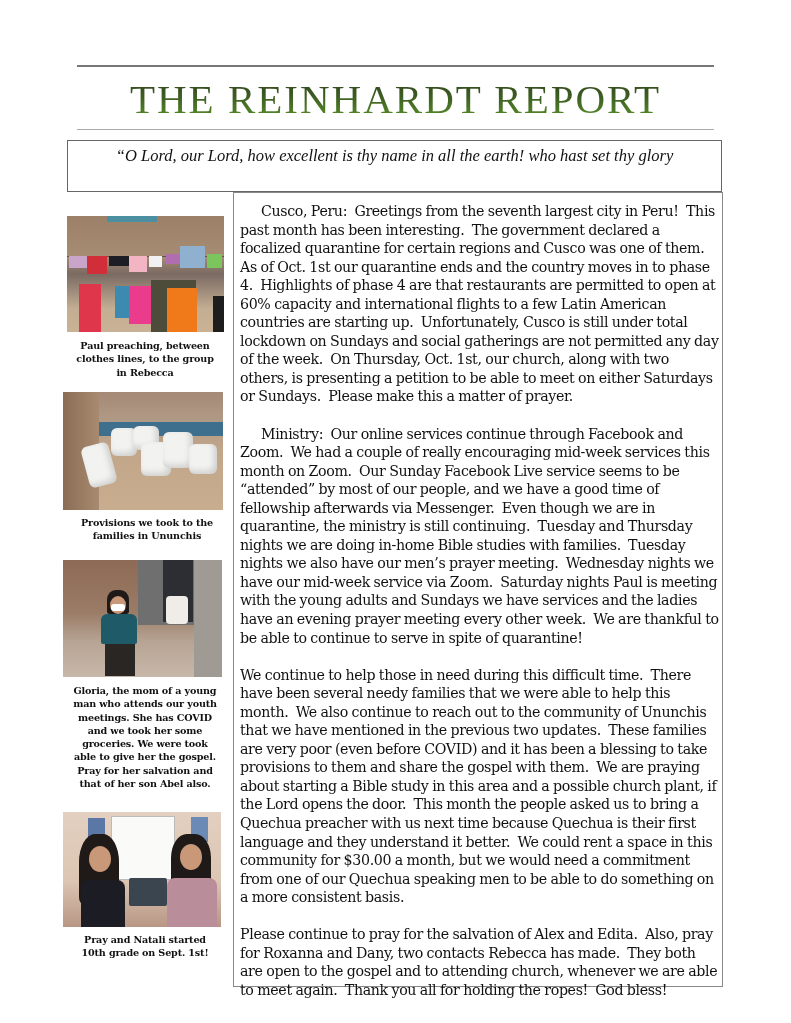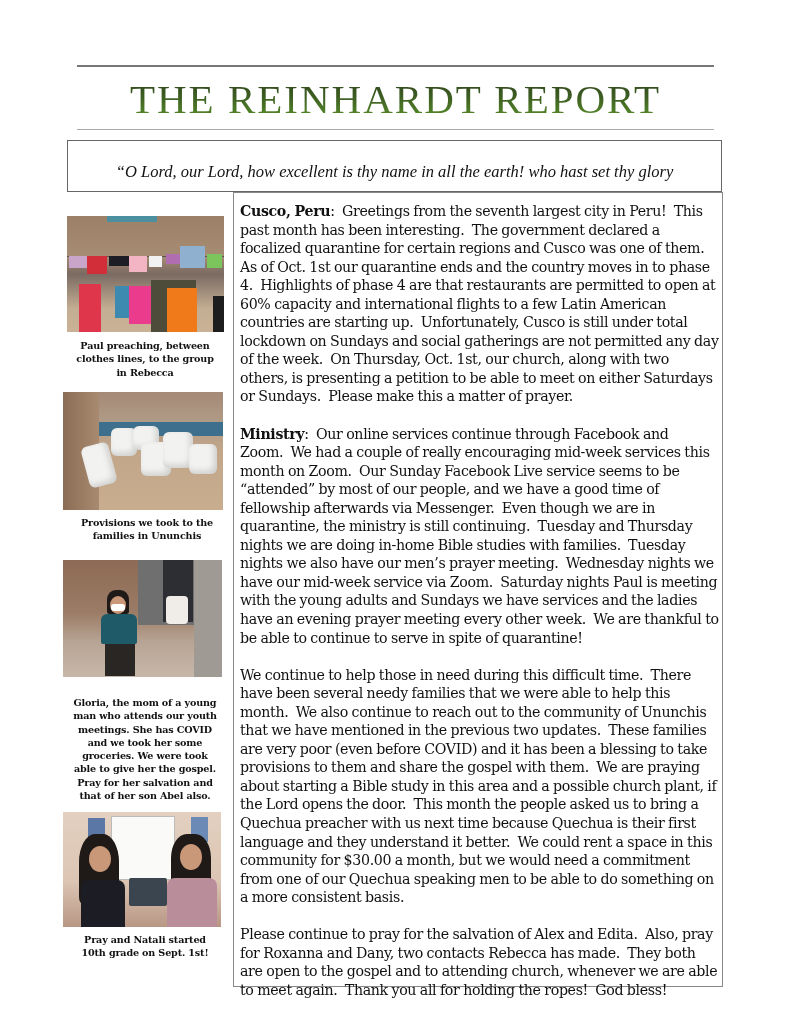--- a/index.html
+++ b/index.html
@@ -14,31 +14,31 @@
       text-align: center; font-family: "Liberation Serif", serif; font-size: 41px;
       letter-spacing: 2px; line-height: 50px; color: #3f6a1c;
       background: linear-gradient(to bottom, #2b3d1a 0%, #3d5d22 45%, #5d9a2a 100%);
       -webkit-background-clip: text; background-clip: text; -webkit-text-fill-color: transparent;
     }
 
     .quote-box {
       position: absolute; left: 67px; top: 140px; width: 655px; height: 52px;
       border: 1px solid #666; box-sizing: border-box; text-align: center;
       font-family: "Liberation Serif", serif; font-style: italic; font-size: 16.5px; line-height: 23px;
-      padding-top: 19px;
+      padding-top: 3px;
     }
 
     .main-box {
       position: absolute; left: 233px; top: 192px; width: 490px; height: 795px;
       border: 1px solid #888; box-sizing: border-box; padding: 9px 6px 0 6px;
       font-family: "DejaVu Serif", serif; font-size: 14.2px; line-height: 18.55px; letter-spacing: -0.35px;
       word-spacing: -0.5px;
     }
     .main-box p { margin: 0 0 18.5px 0; }
-    .main-box b { font-weight: bold; }
+    .main-box b { font-weight: normal; margin-left: 21px; }
 
     .photo { position: absolute; overflow: hidden; }
     .caption {
       position: absolute; width: 166px; text-align: center; font-family: "DejaVu Serif", serif;
       font-weight: bold; font-size: 9.6px; line-height: 13.3px; letter-spacing: -0.15px;
     }
 
     
     #p1 { left: 67px; top: 216px; width: 157px; height: 116px;
       background: linear-gradient(to bottom, #9c8068 0%, #a78c74 35%, #7a6a62 50%, #c4ae93 80%, #c9b295 100%); }
@@ -129,21 +129,21 @@
   <div class="post"></div>
   <div style="position:absolute;left:103px;top:36px;width:22px;height:28px;background:#f0ede8;border-radius:4px;"></div>
   <div class="person">
     <div class="hair" style="left:6px;top:0;width:22px;height:24px;"></div>
     <div class="face" style="left:9px;top:6px;width:16px;height:18px;"></div>
     <div style="position:absolute;left:10px;top:14px;width:14px;height:7px;background:#fff;border-radius:3px;"></div>
     <div style="position:absolute;left:0;top:24px;width:36px;height:30px;background:#1f5a68;border-radius:6px 6px 2px 2px;"></div>
     <div style="position:absolute;left:4px;top:54px;width:30px;height:32px;background:#2a2624;"></div>
   </div>
 </div>
-<div class="caption" style="left:62px;top:684px;margin-top:12px;">
+<div class="caption" style="left:62px;top:684px;">
   <div>Gloria, the mom of a young</div>
   <div>man who attends our youth</div>
   <div>meetings.  She has COVID</div>
   <div>and we took her some</div>
   <div>groceries.  We were took</div>
   <div>able to give her the gospel.</div>
   <div>Pray for her salvation and</div>
   <div>that of her son Abel also.</div>
 </div>
 

